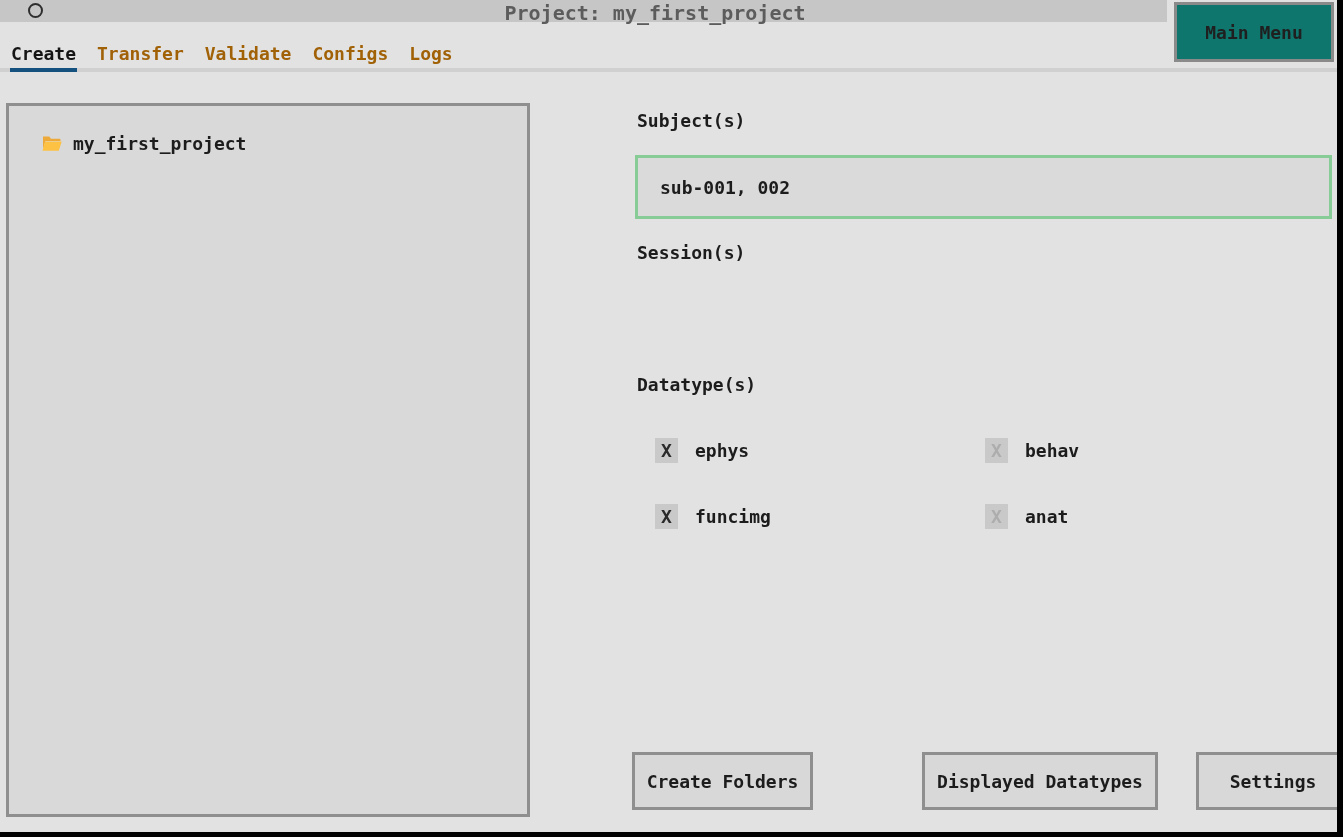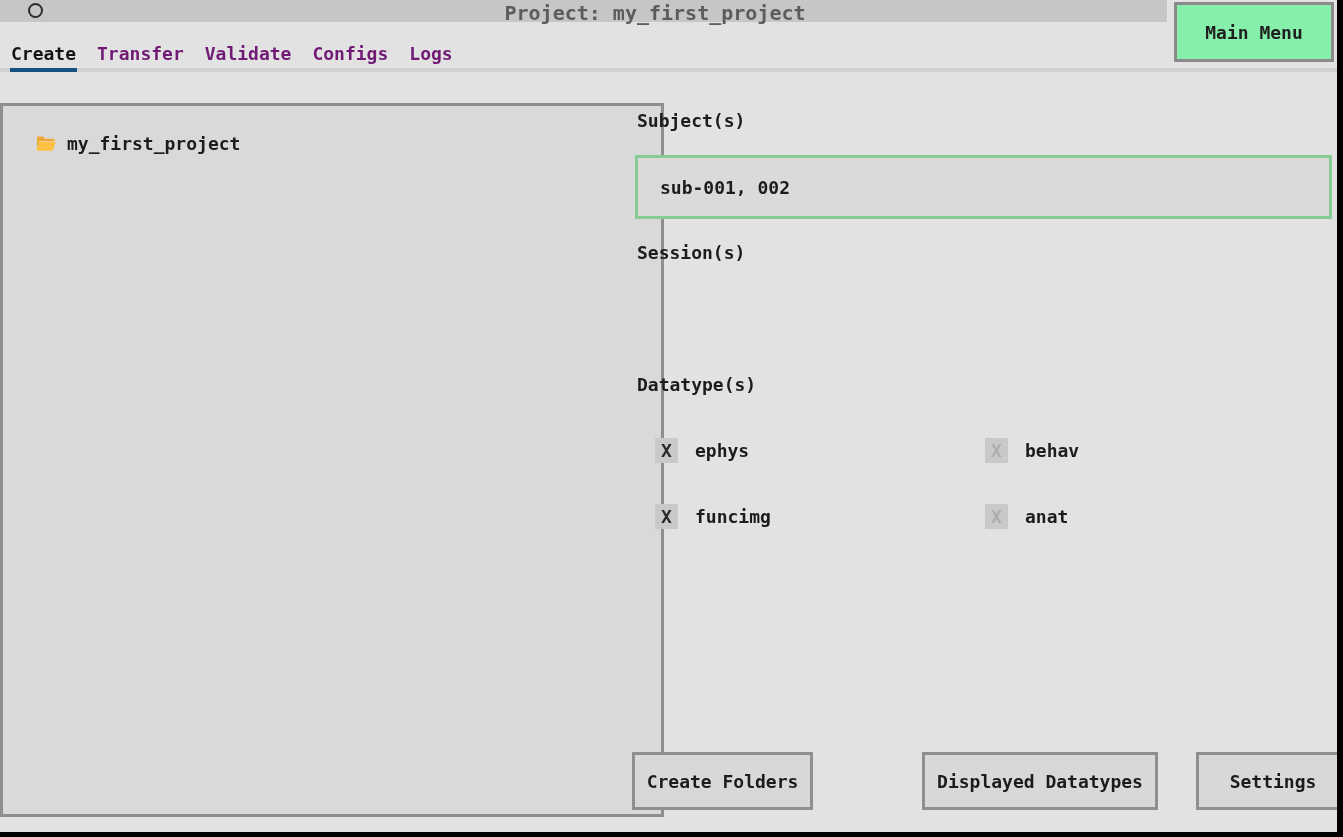--- a/index.html
+++ b/index.html
@@ -30,45 +30,45 @@
   .title-text {
     position: absolute; left: 0; top: 1px; width: 1310px;
     text-align: center;
     font-size: 20px; font-weight: 700; color: #5c5c5c;
     letter-spacing: 0;
     white-space: pre;
   }
   .main-menu-btn {
     position: absolute; left: 1174px; top: 2px;
     width: 160px; height: 60px;
-    background: #86efac; border: 3px solid #8a8a8a;
+    background: #0f766e; border: 3px solid #8a8a8a;
     display: flex; align-items: center; justify-content: center;
     font-size: 18px; font-weight: 600; color: #1f1f1f;
     cursor: pointer;
   }
   
   .tabs {
     position: absolute; left: 11px; top: 43px;
     display: flex; gap: 21px;
     font-size: 18px;
   }
-  .tab { color: #701a75; font-weight: 600; cursor: pointer; white-space: pre; }
+  .tab { color: #a16207; font-weight: 600; cursor: pointer; white-space: pre; }
   .tab.active { color: #141414; font-weight: 700; }
   .tab-underline {
     position: absolute; left: 0; top: 68px;
     width: 1337px; height: 4px; background: #d0d0d0;
   }
   .tab-underline .accent {
     position: absolute; left: 10px; top: 0;
     width: 67px; height: 4px; background: #15517e;
   }
   
   .tree-panel {
-    position: absolute; left: 0; top: 103px;
-    width: 664px; height: 714px;
+    position: absolute; left: 6px; top: 103px;
+    width: 524px; height: 714px;
     background: #d9d9d9; border: 3px solid #8f8f8f;
   }
   .tree-item {
     position: absolute; left: 33px; top: 27px;
     display: flex; align-items: center; gap: 11px;
     font-size: 18px; font-weight: 600; color: #1c1c1c;
     cursor: pointer; white-space: pre;
   }
   
   .field-label {

